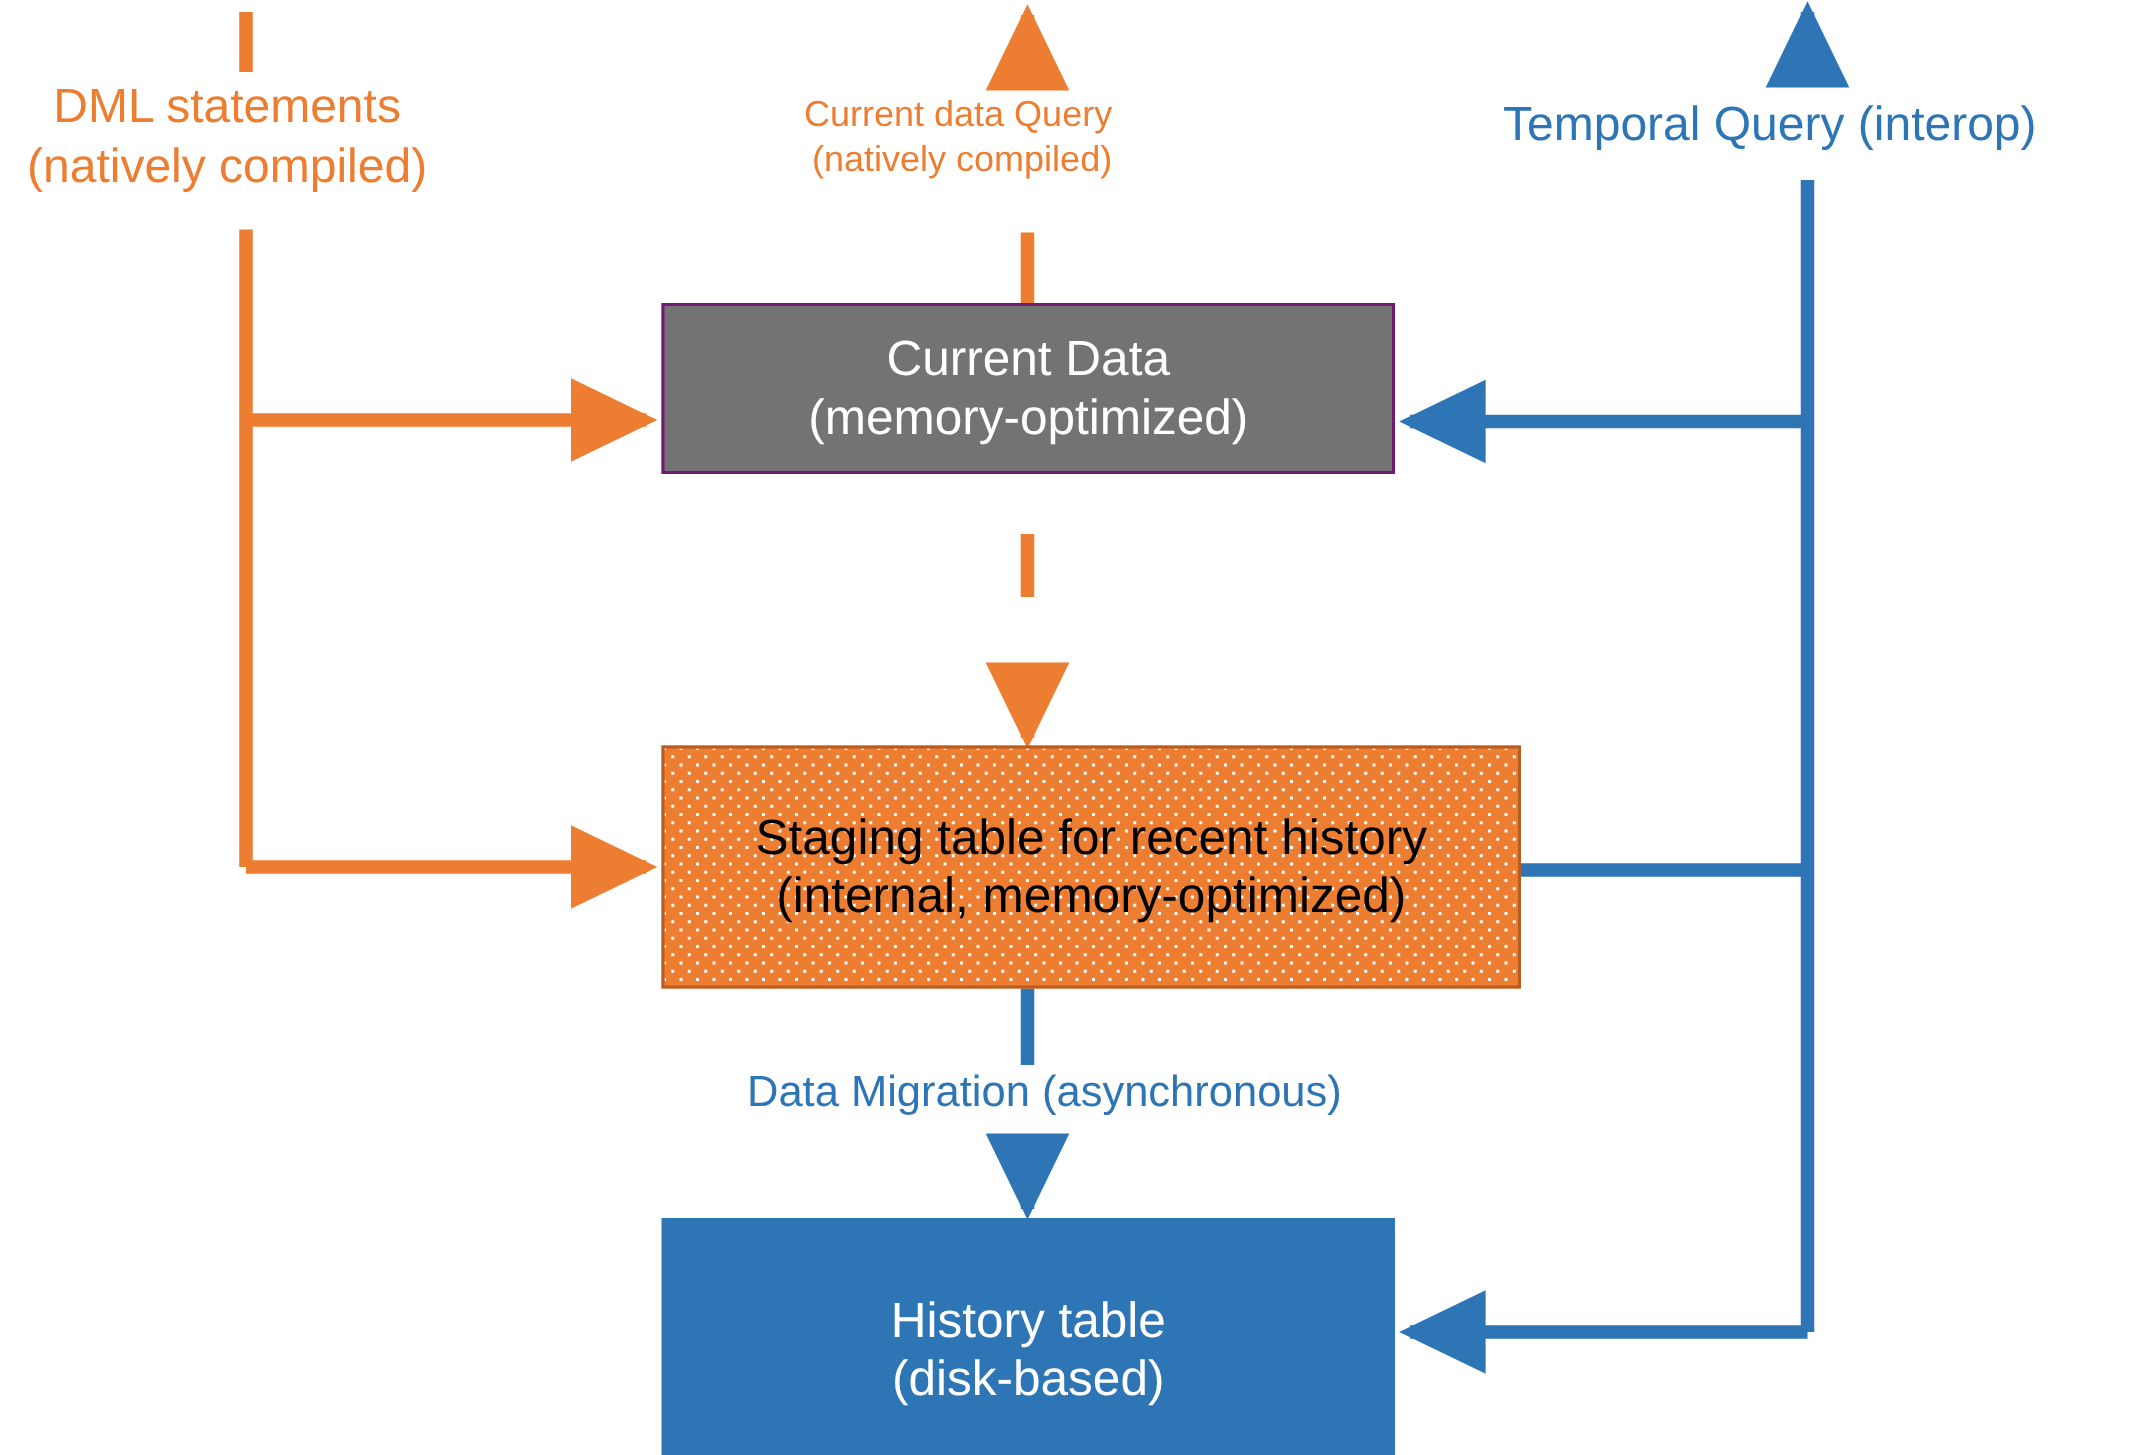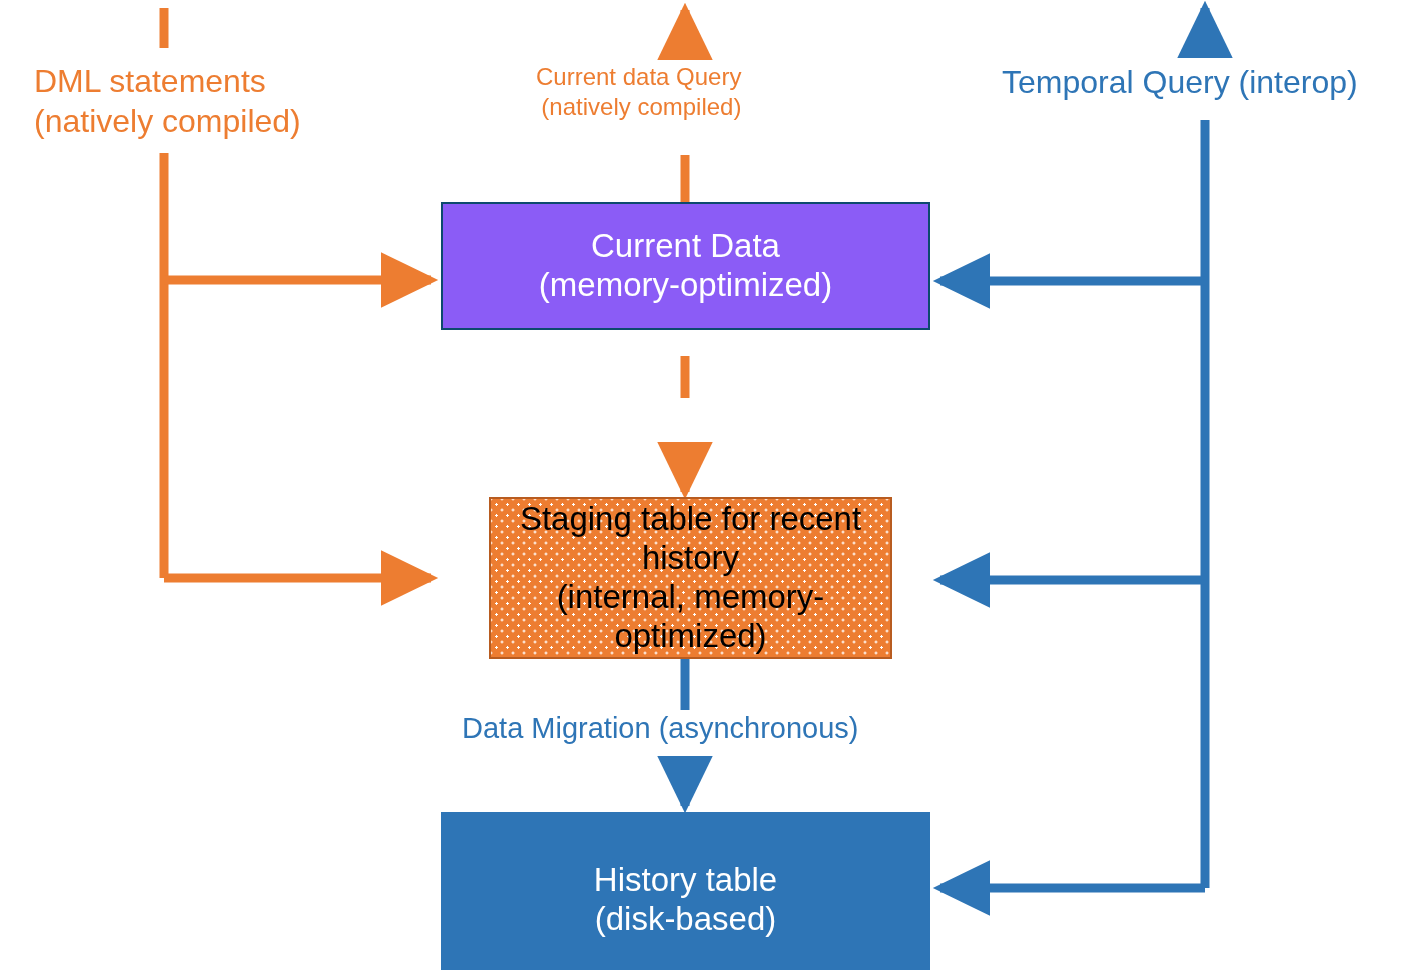--- a/index.html
+++ b/index.html
@@ -31,40 +31,39 @@
     display: flex;
     align-items: center;
     justify-content: center;
     text-align: center;
     line-height: 1.18;
   }
   .box .box-text { white-space: pre-line; }
 
   #box-current-data {
     left: 441px; top: 202px;
-    width: 489px; height: 128px;
-    background: #8b5cf6;
-    border: 2px solid #0c4a6e;
+    width: 489px; height: 114px;
+    background: #737373;
+    border: 2px solid #701a75;
     color: #ffffff;
     font-size: 33px;
   }
 
   #box-staging-table {
     left: 441px; top: 497px;
-    width: 403px; height: 162px;
+    width: 573px; height: 162px;
     background-color: #ED7D31;
     background-image:
       radial-gradient(#ffffff 1.25px, transparent 1.3px),
       radial-gradient(#ffffff 1.25px, transparent 1.3px);
     background-size: 11px 11px, 11px 11px;
     background-position: 0 0, 5.5px 5.5px;
     border: 2px solid #B85C20;
     color: #000000;
     font-size: 33px;
-    margin-left: 48px;
   }
 
   #box-history-table {
     left: 441px; top: 812px;
     width: 489px; height: 176px;
     background: #2E75B6;
     border: none;
     color: #ffffff;
     font-size: 33px;
   }
@@ -72,42 +71,41 @@
   
   .label {
     position: absolute;
     white-space: pre-line;
     line-height: 1.25;
   }
   .label.orange { color: #ED7D31; }
   .label.blue   { color: #2E75B6; }
 
   #label-dml {
-    left: 18px; top: 61px;
+    left: 18px; top: 50px;
     font-size: 32px;
-    text-align: left;
-    margin-left: 16px;
+    text-align: center;
   }
   #label-current-query {
     left: 536px; top: 62px;
     font-size: 24px;
     text-align: right;
   }
   #label-temporal-query {
     left: 1002px; top: 62px;
     font-size: 32px;
     text-align: left;
   }
   #label-system-versioning {
     left: 455px; top: 398px;
     font-size: 29px;
     text-align: left;
   }
   #label-data-migration {
-    left: 462px; top: 710px;
+    left: 498px; top: 710px;
     font-size: 29px;
     text-align: left;
   }
 </style>
 </head>
 <body>
 
 <div id="canvas">
 
   <svg class="wires" viewBox="0 0 1420 970">

